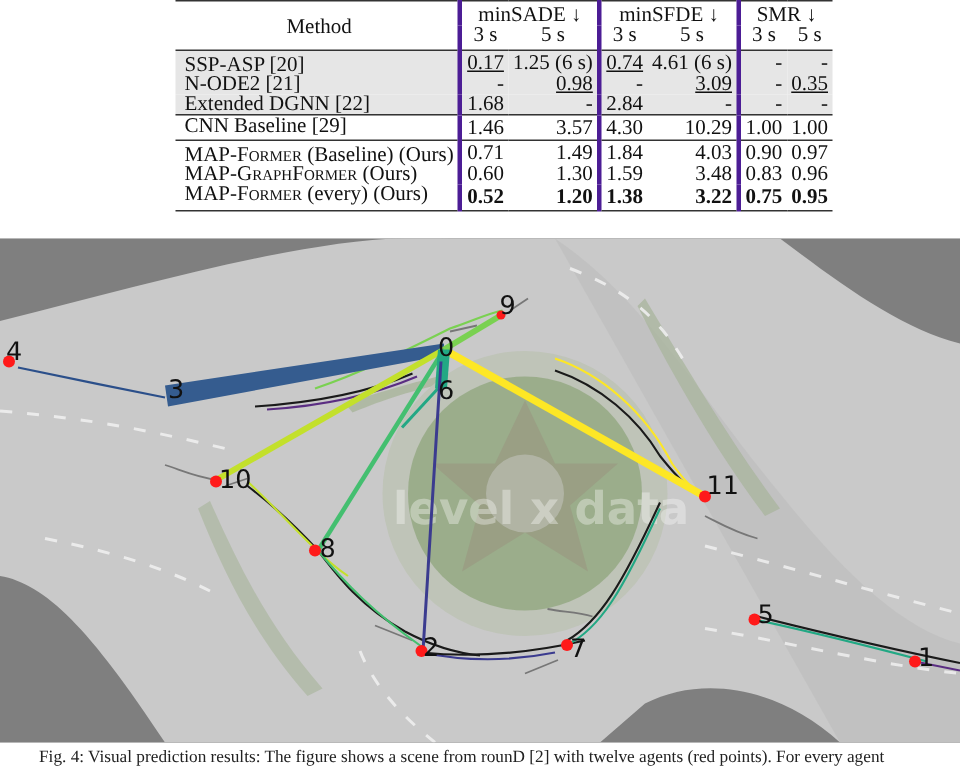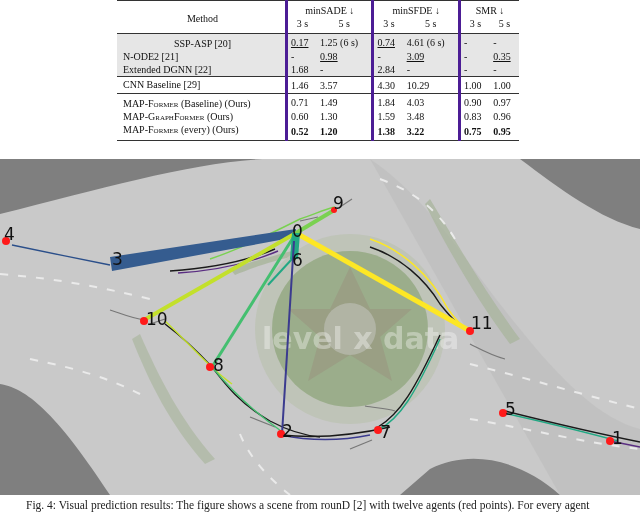--- a/index.html
+++ b/index.html
@@ -1,25 +1,25 @@
 <!DOCTYPE html>
 <html><head>
 <meta charset="utf-8">
 <style>
   html, body { margin:0; padding:0; background:#fff; }
   body { width:640px; height:514px; position:relative; overflow:hidden; font-family:"Liberation Serif","DejaVu Serif",serif; color:#111; }
   .table-wrap { position:absolute; left:117px; top:0; width:402px; }
-  table { border-collapse:collapse; width:402px; font-size:10px; line-height:13px; }
+  table { border-collapse:collapse; width:402px; font-size:14px; line-height:13px; }
   table td, table th { padding:0 3px; font-weight:normal; white-space:nowrap; }
   .rule-top { border-top:1.5px solid #333; }
   .hdr th { text-align:center; }
   .hdr1 th { padding-top:3px; }
   .hdr2 th { padding-bottom:3px; }
   .vl { border-left:3px solid #4c1d95; }
-  .num { text-align:left; }
+  .num { text-align:right; }
   .grey td { background:#e6e6e6; }
   .sep-top td { border-top:1px solid #333; }
   .bold { font-weight:bold; }
   .ul { text-decoration:underline; }
   .sc { font-variant:small-caps; }
   .bottom-rule { border-bottom:1.5px solid #333; }
   .method { text-align:left; padding-left:6px !important; }
   .figure { position:absolute; left:0; top:159px; width:640px; height:336px; background:#808080; overflow:hidden; }
   .figure svg { display:block; }
   .caption { position:absolute; left:0; top:497px; width:640px; font-size:11.5px; white-space:nowrap; overflow:hidden; line-height:16px; color:#222;margin-left:26px; }
@@ -39,21 +39,21 @@
     </tr>
     <tr class="hdr hdr2">
       <th class="vl">3 s</th>
       <th>5 s</th>
       <th class="vl">3 s</th>
       <th>5 s</th>
       <th class="vl">3 s</th>
       <th>5 s</th>
     </tr>
     <tr class="grey sep-top">
-      <td class="method" style="padding-top:3px;text-align:center;">SSP-ASP [20]</td>
+      <td class="method" style="padding-top:3px;">SSP-ASP [20]</td>
       <td class="num vl ul">0.17</td>
       <td class="num">1.25 (6 s)</td>
       <td class="num vl ul">0.74</td>
       <td class="num">4.61 (6 s)</td>
       <td class="num vl">-</td>
       <td class="num">-</td>
     </tr>
     <tr class="grey">
       <td class="method">N-ODE2 [21]</td>
       <td class="num vl">-</td>

